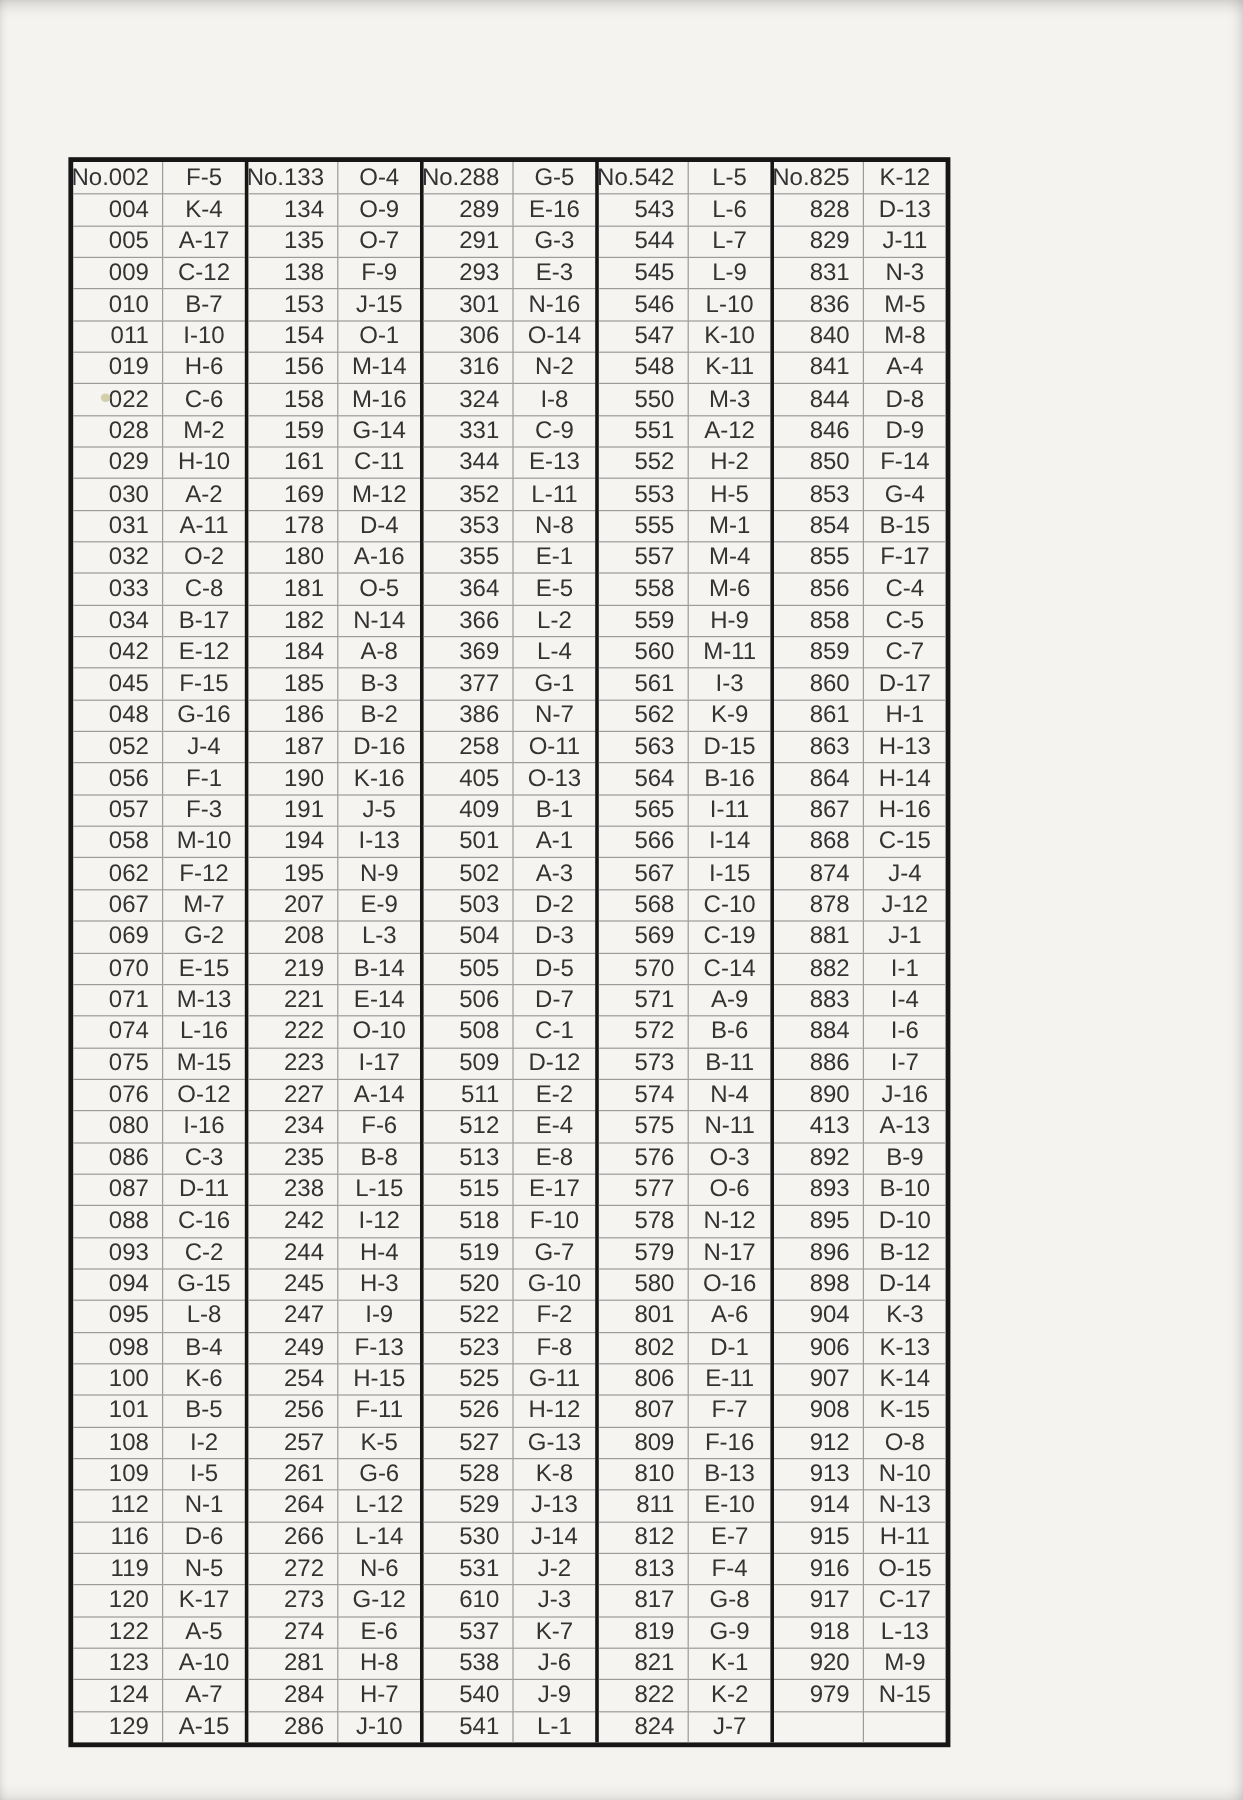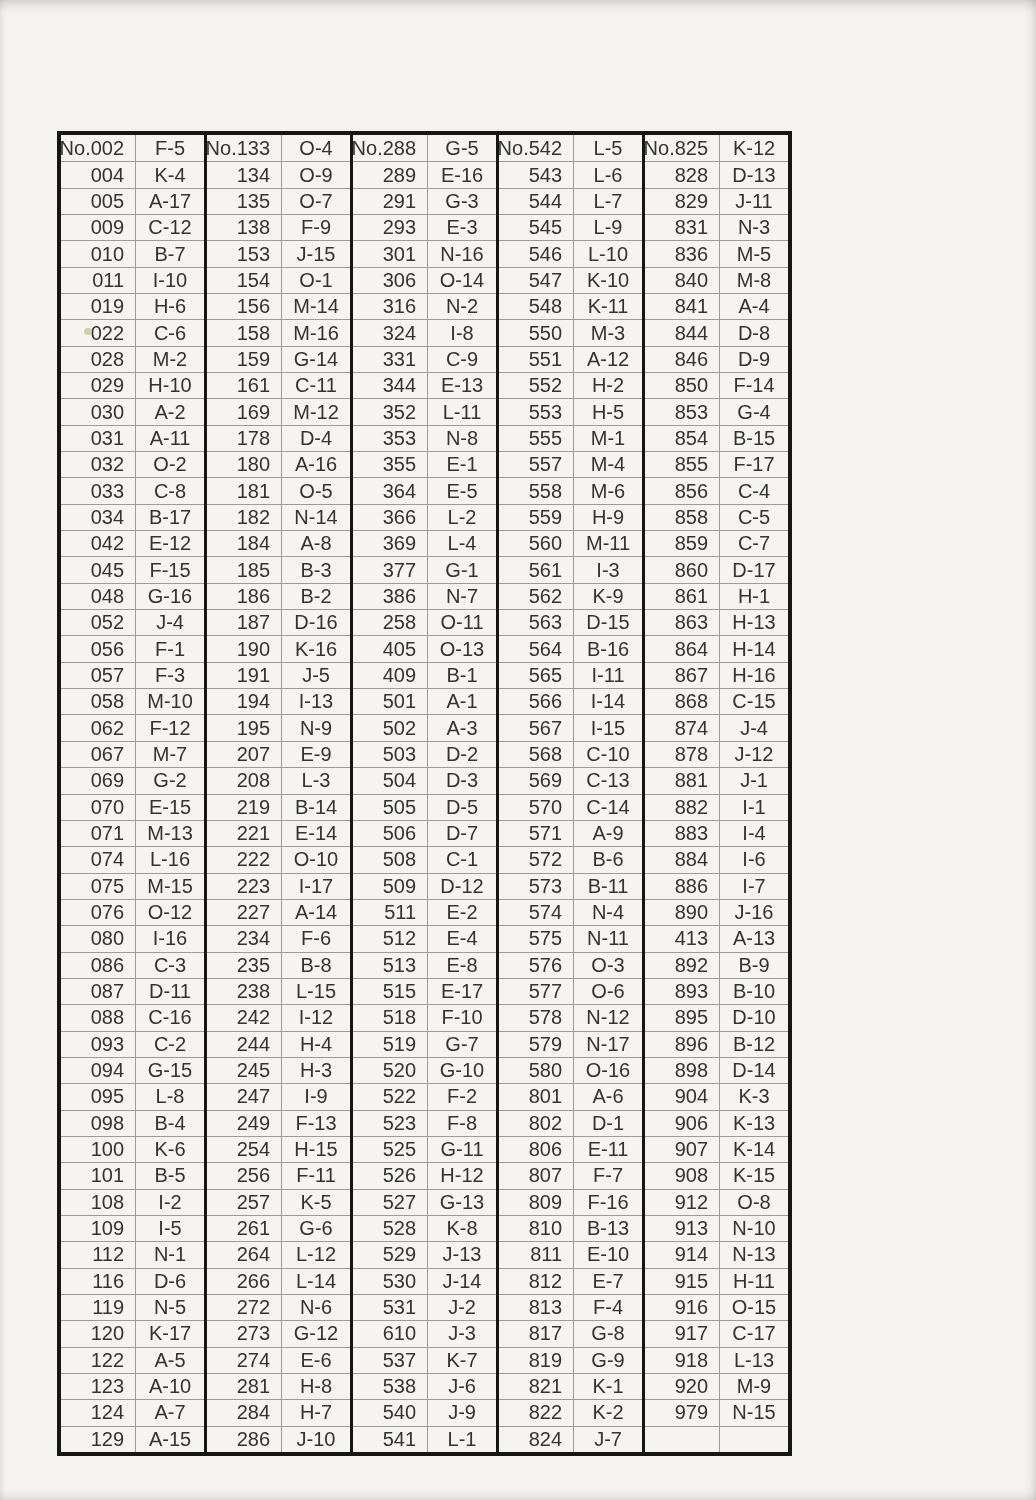--- a/index.html
+++ b/index.html
@@ -439,21 +439,21 @@
         <div class="cell code">B-16</div>
         <div class="cell num">565</div>
         <div class="cell code">I-11</div>
         <div class="cell num">566</div>
         <div class="cell code">I-14</div>
         <div class="cell num">567</div>
         <div class="cell code">I-15</div>
         <div class="cell num">568</div>
         <div class="cell code">C-10</div>
         <div class="cell num">569</div>
-        <div class="cell code">C-13</div>
+        <div class="cell code">C-19</div>
         <div class="cell num">570</div>
         <div class="cell code">C-14</div>
         <div class="cell num">571</div>
         <div class="cell code">A-9</div>
         <div class="cell num">572</div>
         <div class="cell code">B-6</div>
         <div class="cell num">573</div>
         <div class="cell code">B-11</div>
         <div class="cell num">574</div>
         <div class="cell code">N-4</div>

